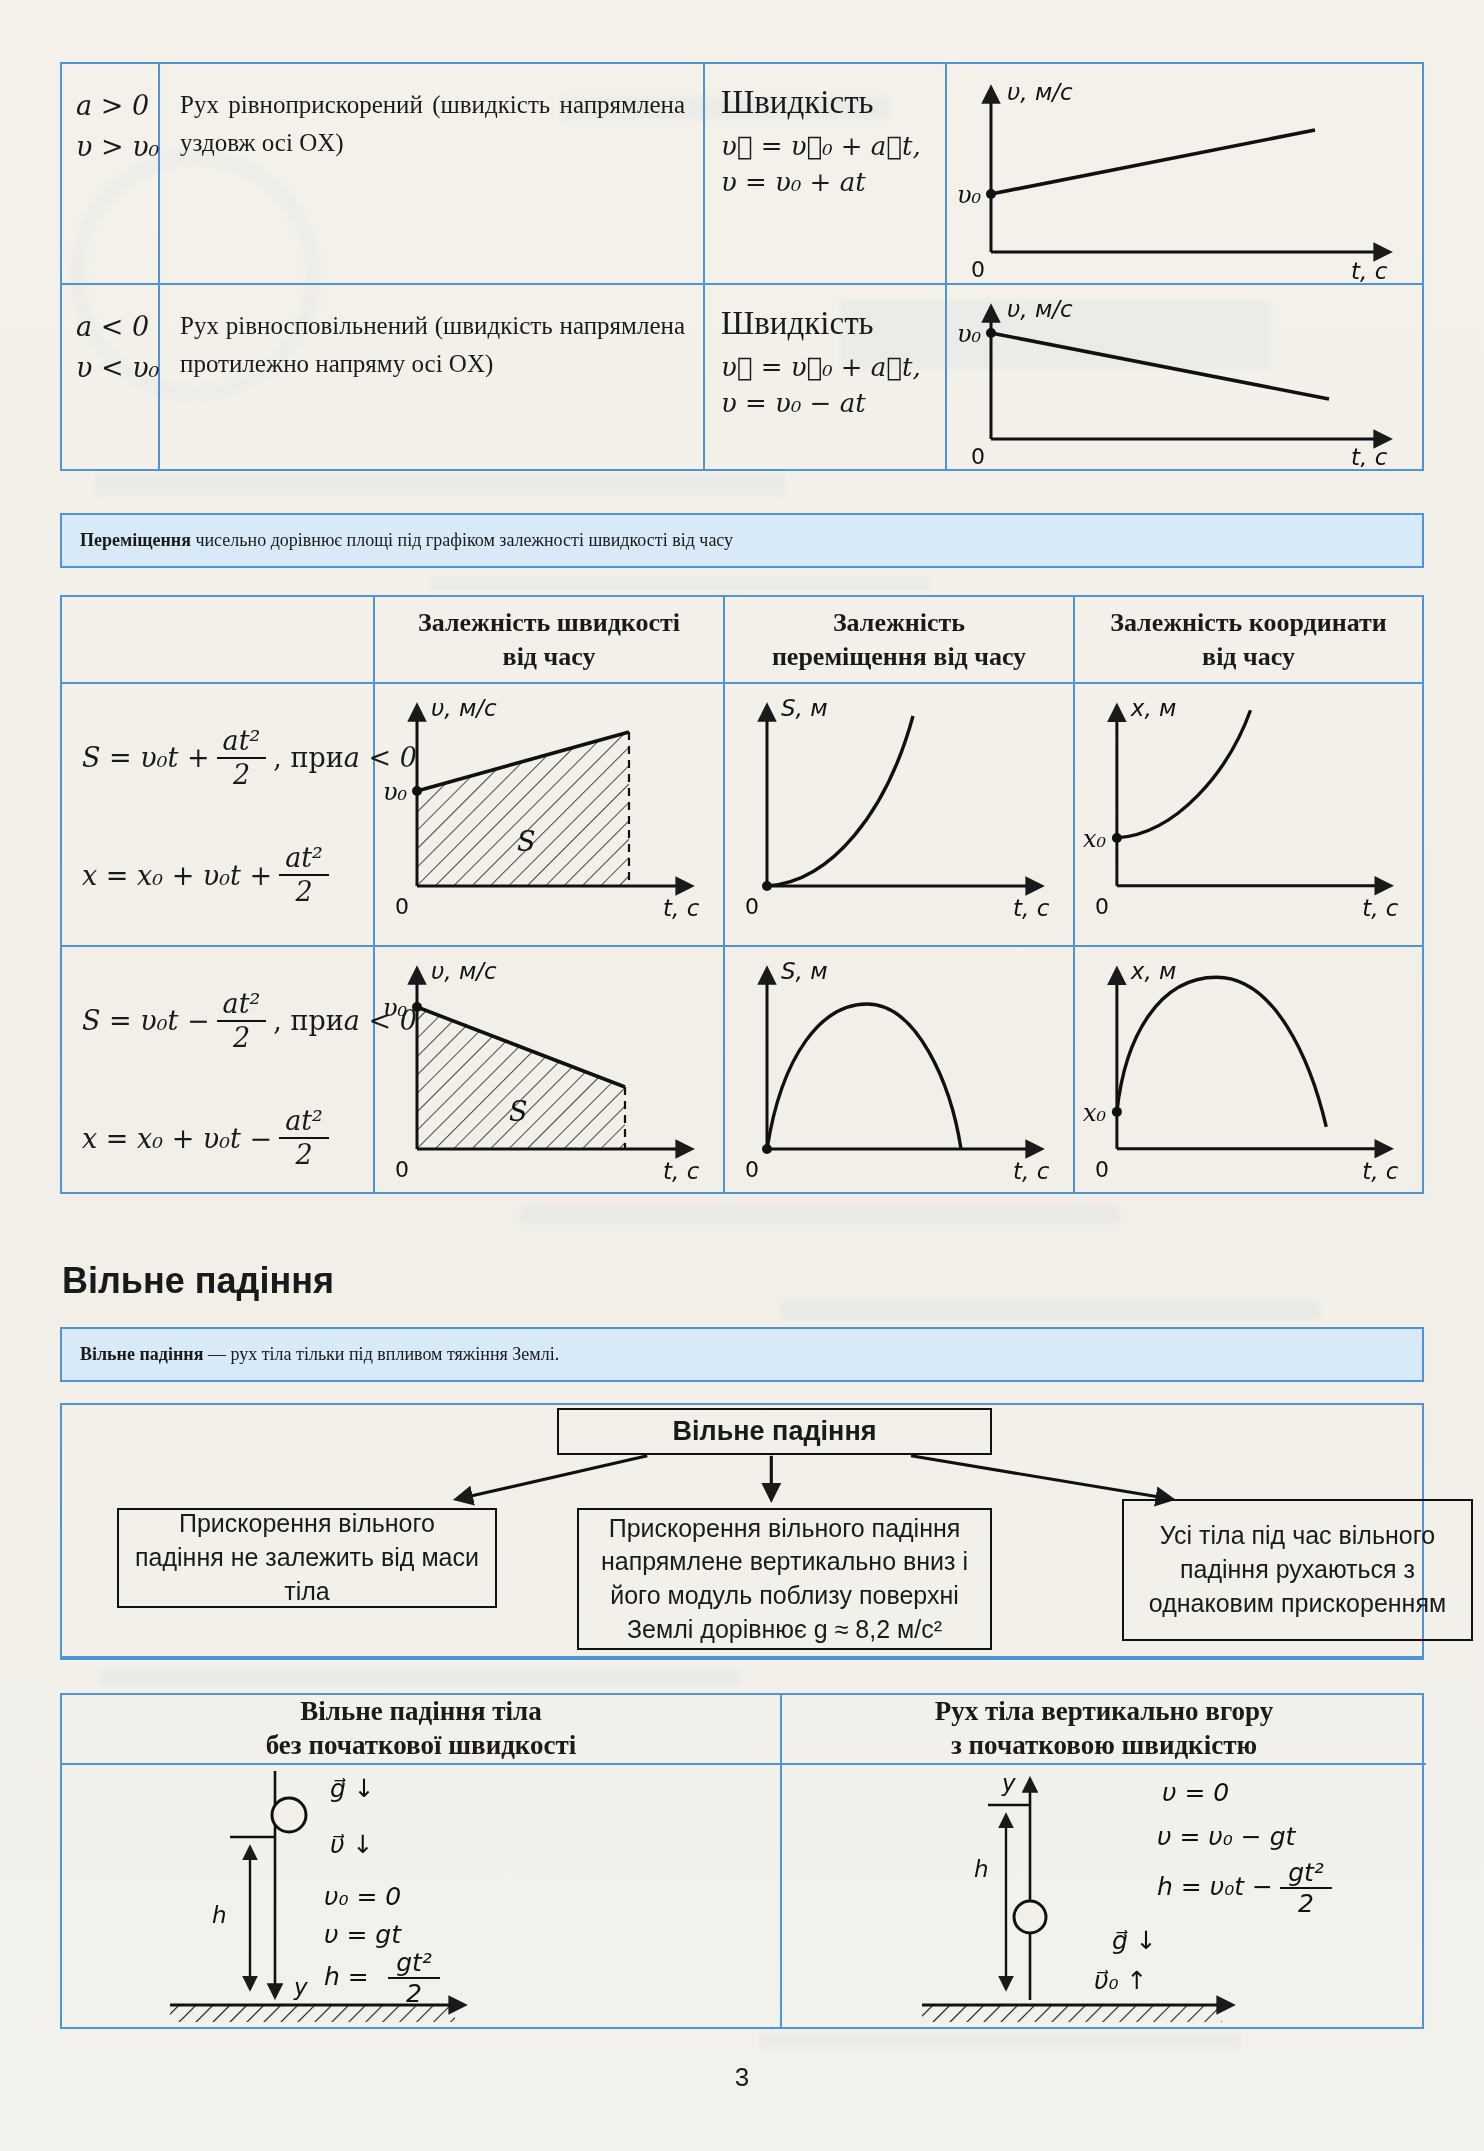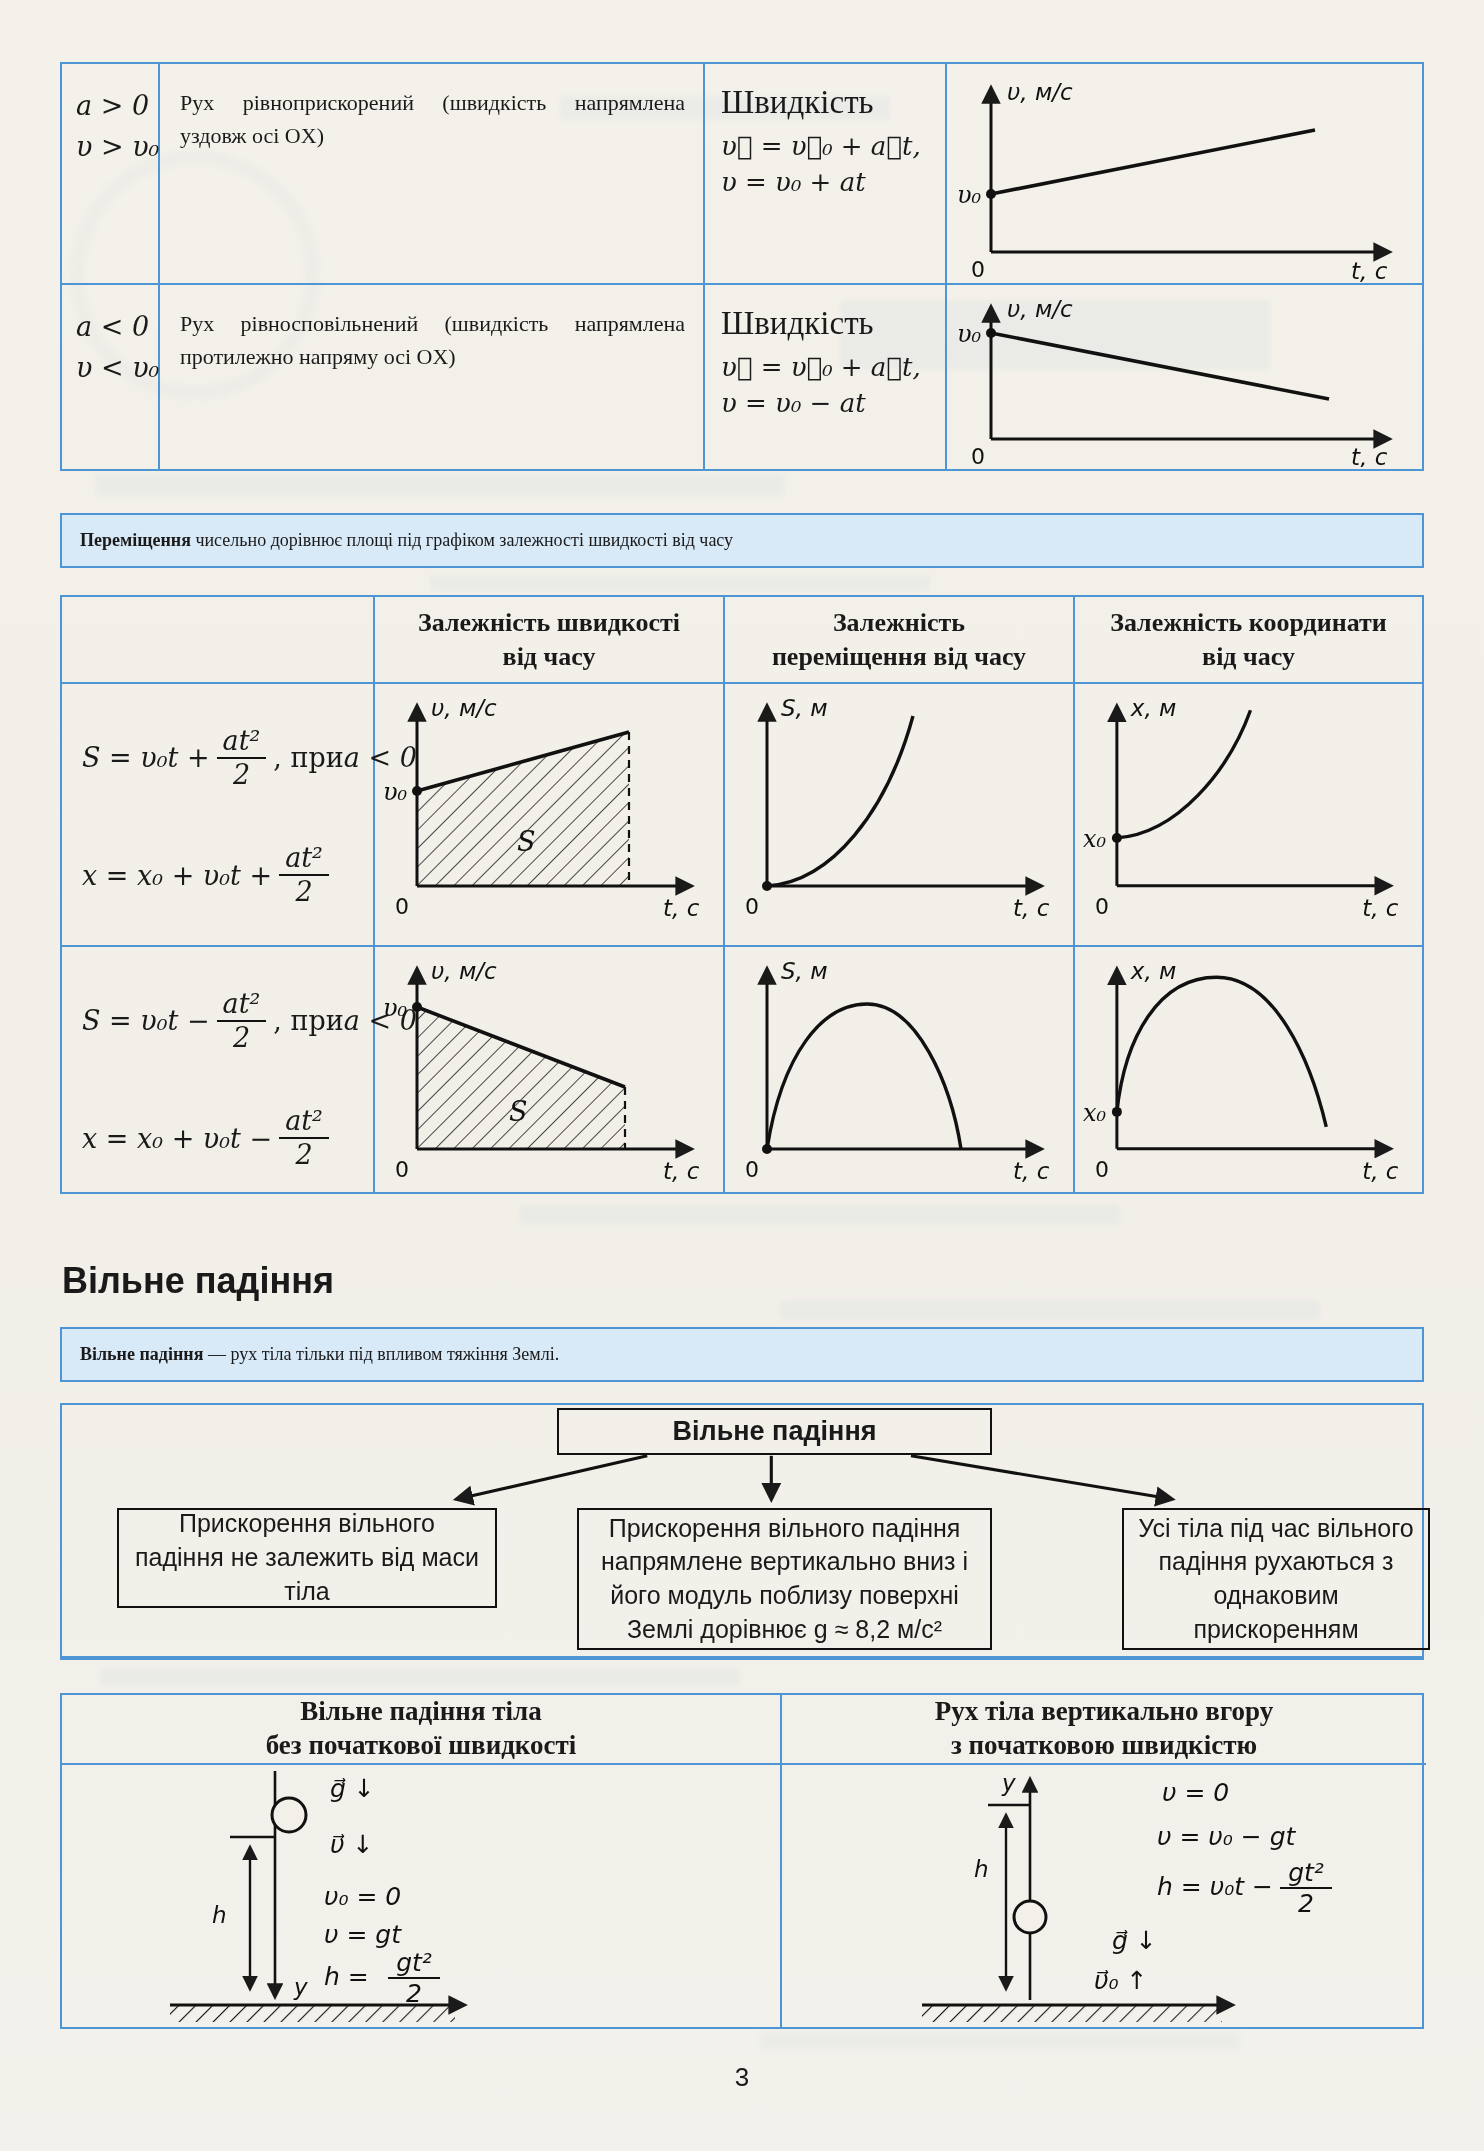--- a/index.html
+++ b/index.html
@@ -24,21 +24,21 @@
   .btable{position:absolute;border:2px solid var(--blue);background:transparent}
   .cell{border-right:2px solid var(--blue);border-bottom:2px solid var(--blue);position:relative}
   .cell.last-col{border-right:none}
   .cell.last-row{border-bottom:none}
 
   
   .top-table{top:62px;left:60px;width:1364px;display:grid;
     grid-template-columns:98px 545px 242px 475px;grid-template-rows:221px 184px}
   .cond-cell{padding:26px 6px 0 14px}
   .cond{font:italic 27px "DejaVu Serif",serif;margin-bottom:10px;white-space:nowrap}
-  .desc-cell{padding:22px 18px 0 20px;font-size:22px;line-height:1.5;text-align:justify}
+  .desc-cell{padding:22px 18px 0 20px;font-size:25px;line-height:1.5;text-align:justify}
   .speed-cell{padding:20px 8px 0 16px}
   .speed-title{font-size:33px;margin-bottom:10px}
   .sf{font:italic 26px "DejaVu Serif",serif;margin-bottom:6px;white-space:nowrap}
   .graph-cell{display:flex;align-items:flex-start;justify-content:flex-start;padding:2px 0 0 2px}
 
   
   .bar{position:absolute;left:60px;width:1364px;height:55px;
     background:var(--hl);border:2px solid var(--blue);
     display:flex;align-items:center;padding:0 18px;font-size:18px}
   .bar b{font-weight:bold}
@@ -306,21 +306,21 @@
 
 <div class="scheme">
   <svg viewBox="0 0 1364 257">
     <line x1="585" y1="52" x2="392" y2="96" stroke="#111" stroke-width="3.2" marker-end="url(#arr)"></line>
     <line x1="712" y1="52" x2="712" y2="94" stroke="#111" stroke-width="3.2" marker-end="url(#arr)"></line>
     <line x1="855" y1="52" x2="1120" y2="96" stroke="#111" stroke-width="3.2" marker-end="url(#arr)"></line>
   </svg>
   <div class="sbox root" style="left:495px;top:3px;width:435px;height:47px">Вільне падіння</div>
   <div class="sbox" style="left:55px;top:103px;width:380px;height:100px">Прискорення вільного падіння не залежить від маси тіла</div>
   <div class="sbox" style="left:515px;top:103px;width:415px;height:142px">Прискорення вільного падіння напрямлене вертикально вниз і його модуль поблизу поверхні Землі дорівнює g ≈ 8,2 м/с²</div>
-  <div class="sbox" style="left:1060px;top:103px;width:308px;height:142px">Усі тіла під час вільного падіння рухаються з однаковим прискоренням</div>
+  <div class="sbox" style="left:1060px;top:94px;width:351px;height:142px">Усі тіла під час вільного падіння рухаються з однаковим прискоренням</div>
 </div>
 
 <div class="btable fall-table">
   <div class="cell fhead">
     <div>Вільне падіння тіла</div>
     <div>без початкової швидкості</div>
   </div>
   <div class="cell fhead last-col">
     <div>Рух тіла вертикально вгору</div>
     <div>з початковою швидкістю</div>

